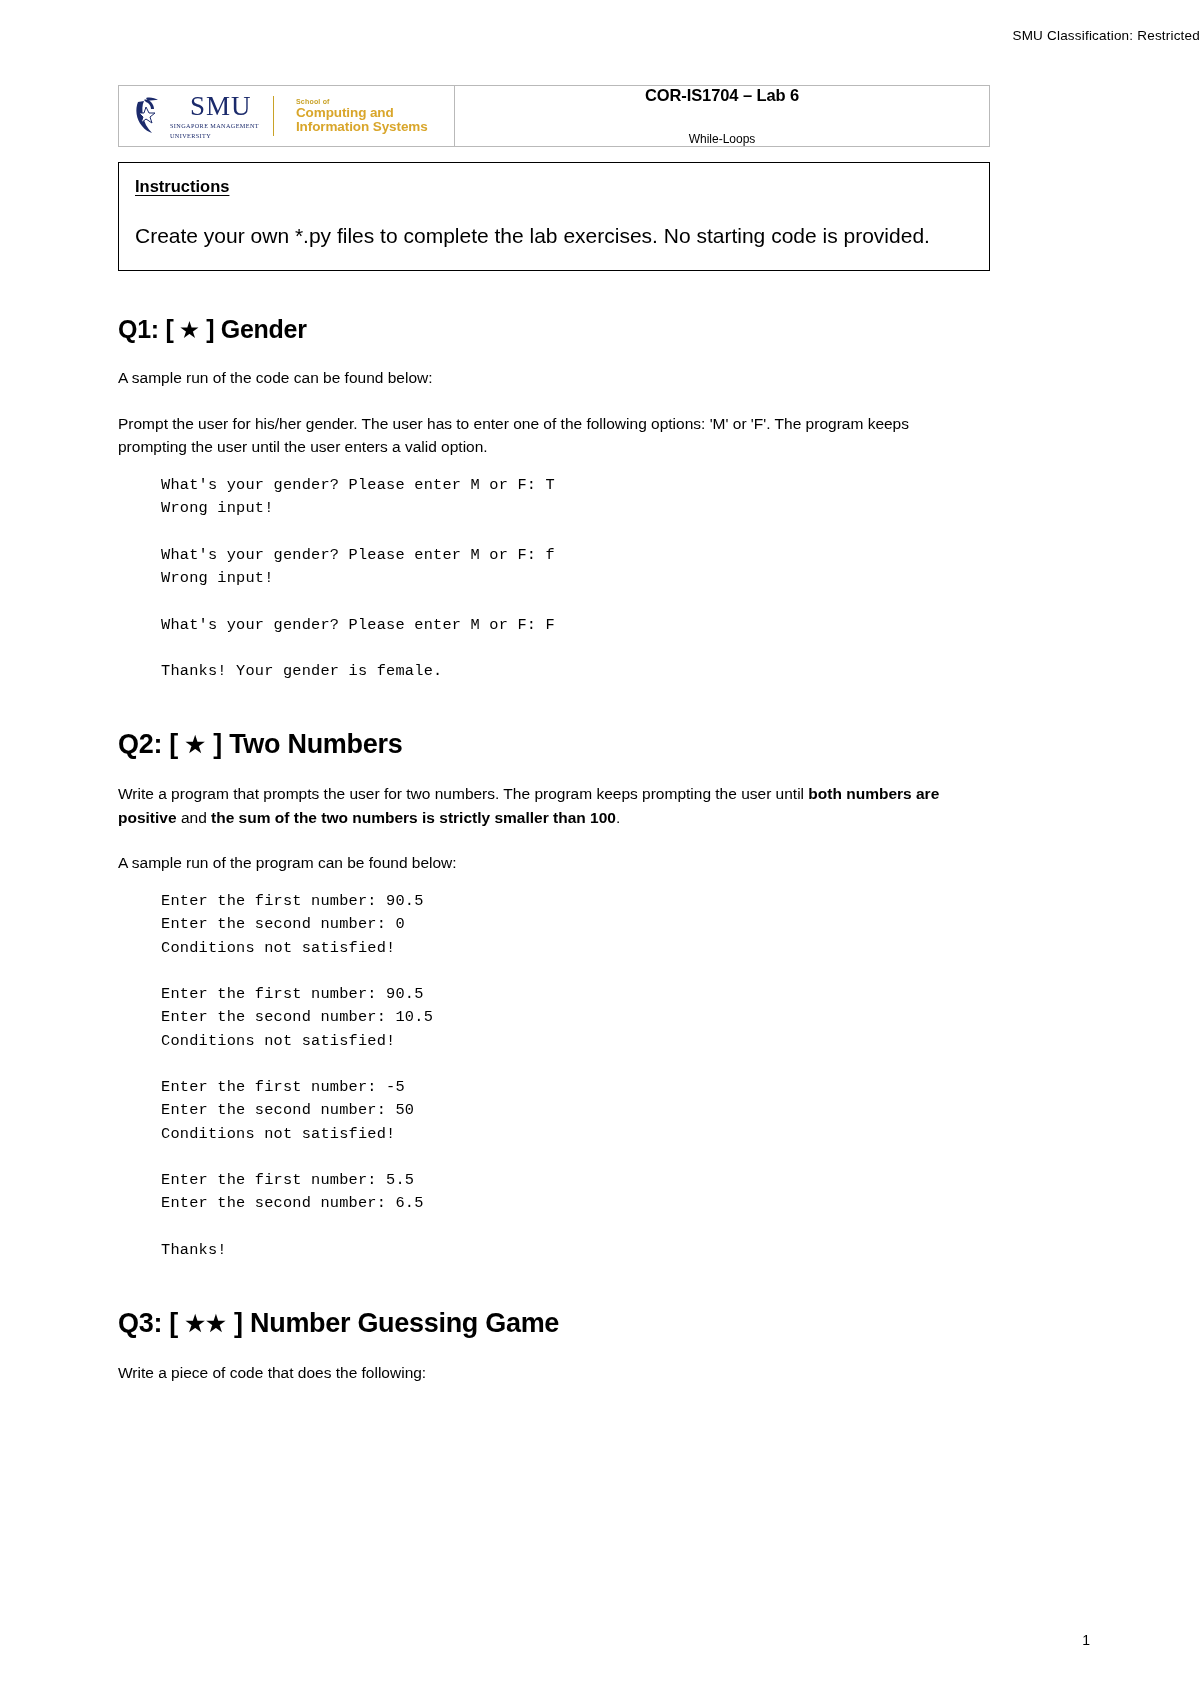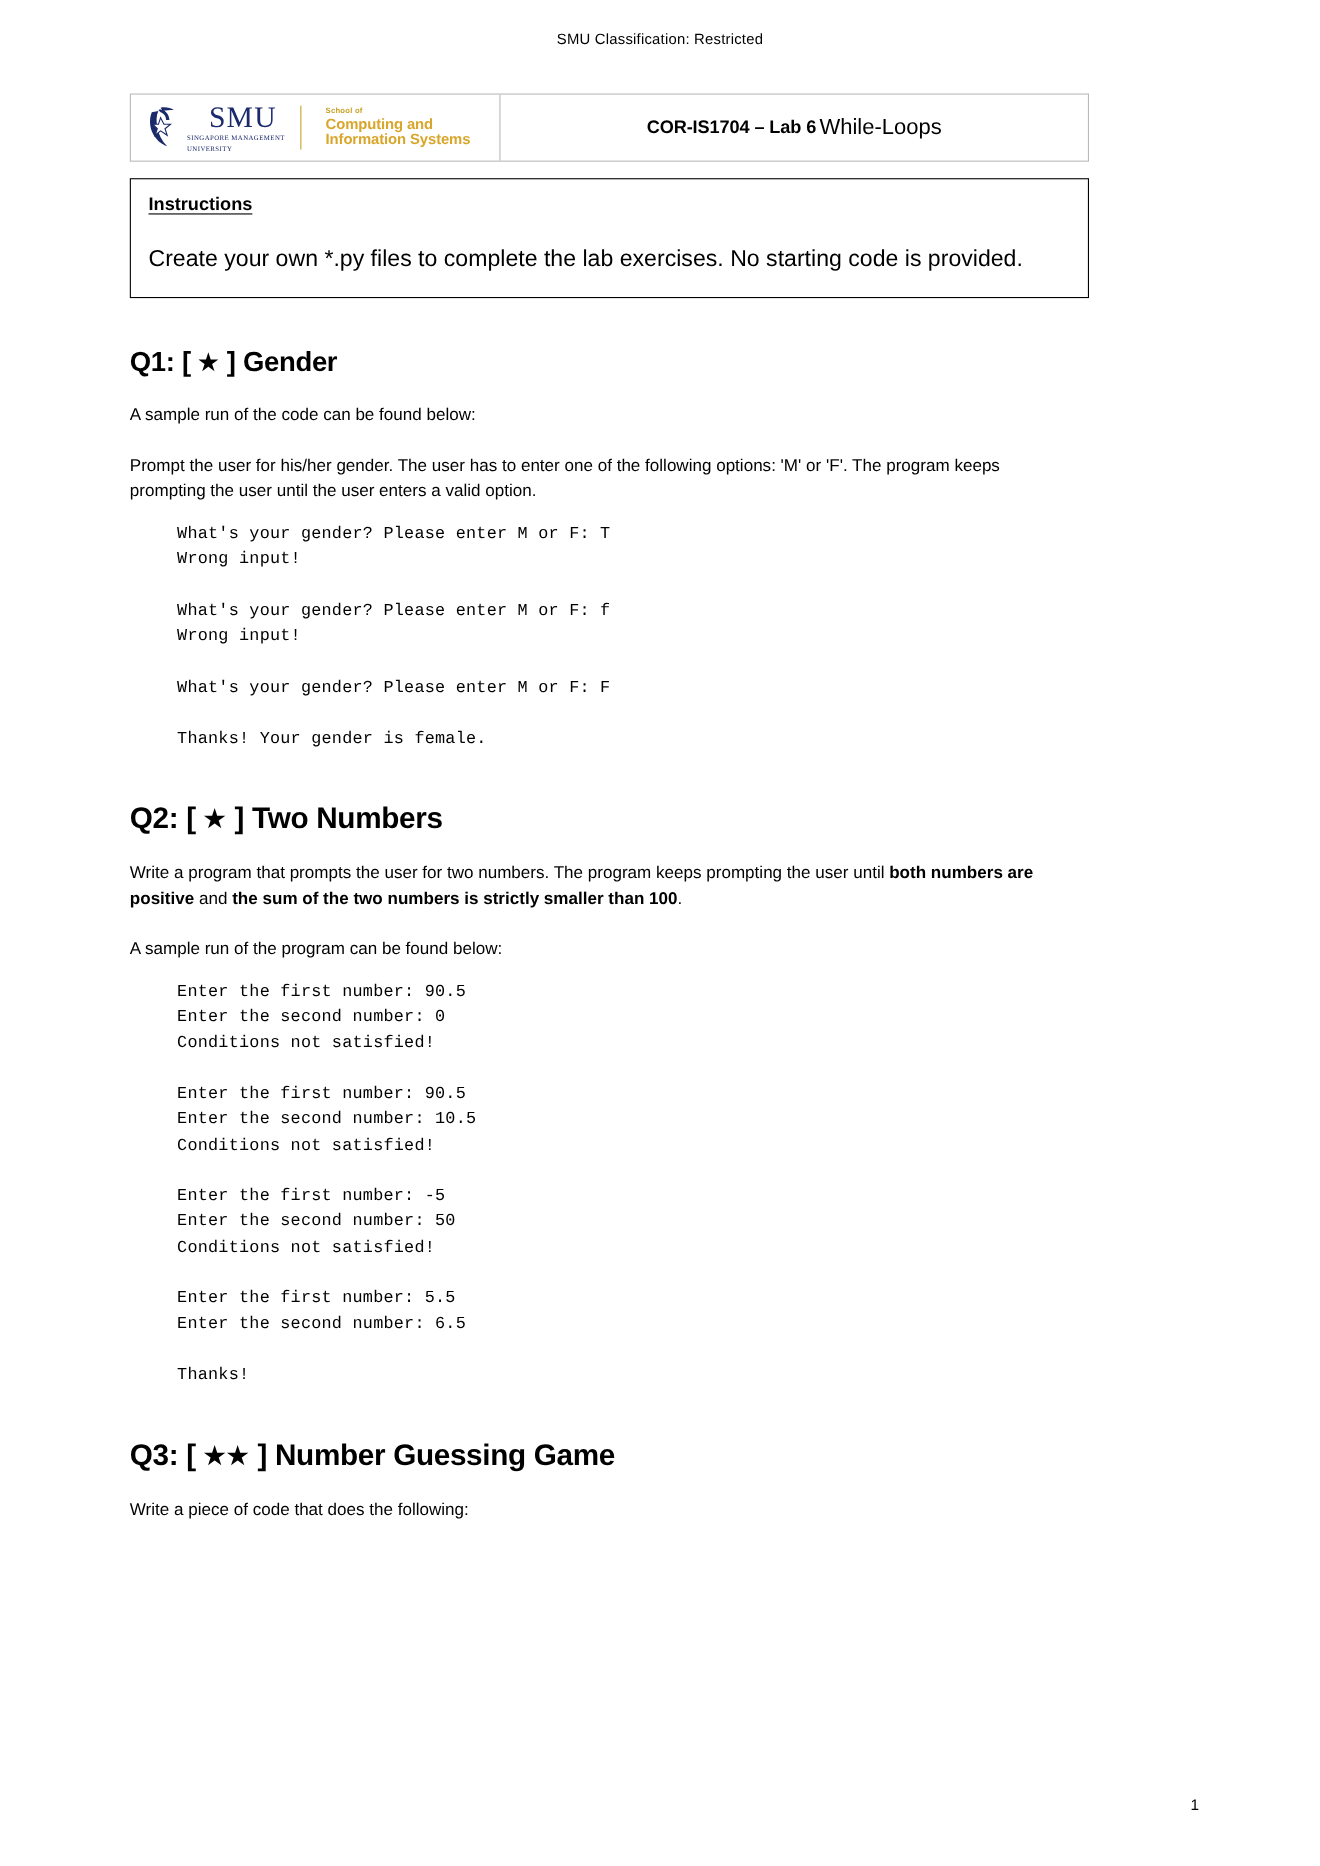--- a/index.html
+++ b/index.html
@@ -19,21 +19,21 @@
   .page {
     position: relative;
     width: 1200px;
     height: 1696px;
     box-sizing: border-box;
     padding: 0;
   }
 
   
   .classification {
-    text-align: center;
+    text-align: right;
     font-size: 13.5px;
     letter-spacing: 0.2px;
     color: #000;
     padding-top: 28px;
   }
 
   
   .content {
     position: absolute;
     left: 118px;
@@ -114,32 +114,32 @@
   .sch-big {
     font-size: 13.5px;
     color: #d9a62b;
     font-weight: 700;
     letter-spacing: -0.1px;
   }
 
   .title-cell {
     flex: 1;
     display: flex;
-    flex-direction: row;
+    flex-direction: column;
     align-items: center;
-    justify-content: center;
+    justify-content: space-between;
     gap: 3px;
   }
   .title-main {
     font-size: 16.5px;
     font-weight: 700;
     letter-spacing: -0.1px;
   }
   .title-sub {
-    font-size: 20px;
+    font-size: 12px;
     font-weight: 400;
   }
 
   
   .instructions-box {
     margin-top: 15px;
     border: 1px solid #000000;
     width: 872px;
     box-sizing: border-box;
     padding: 14px 16px 20px 16px;

